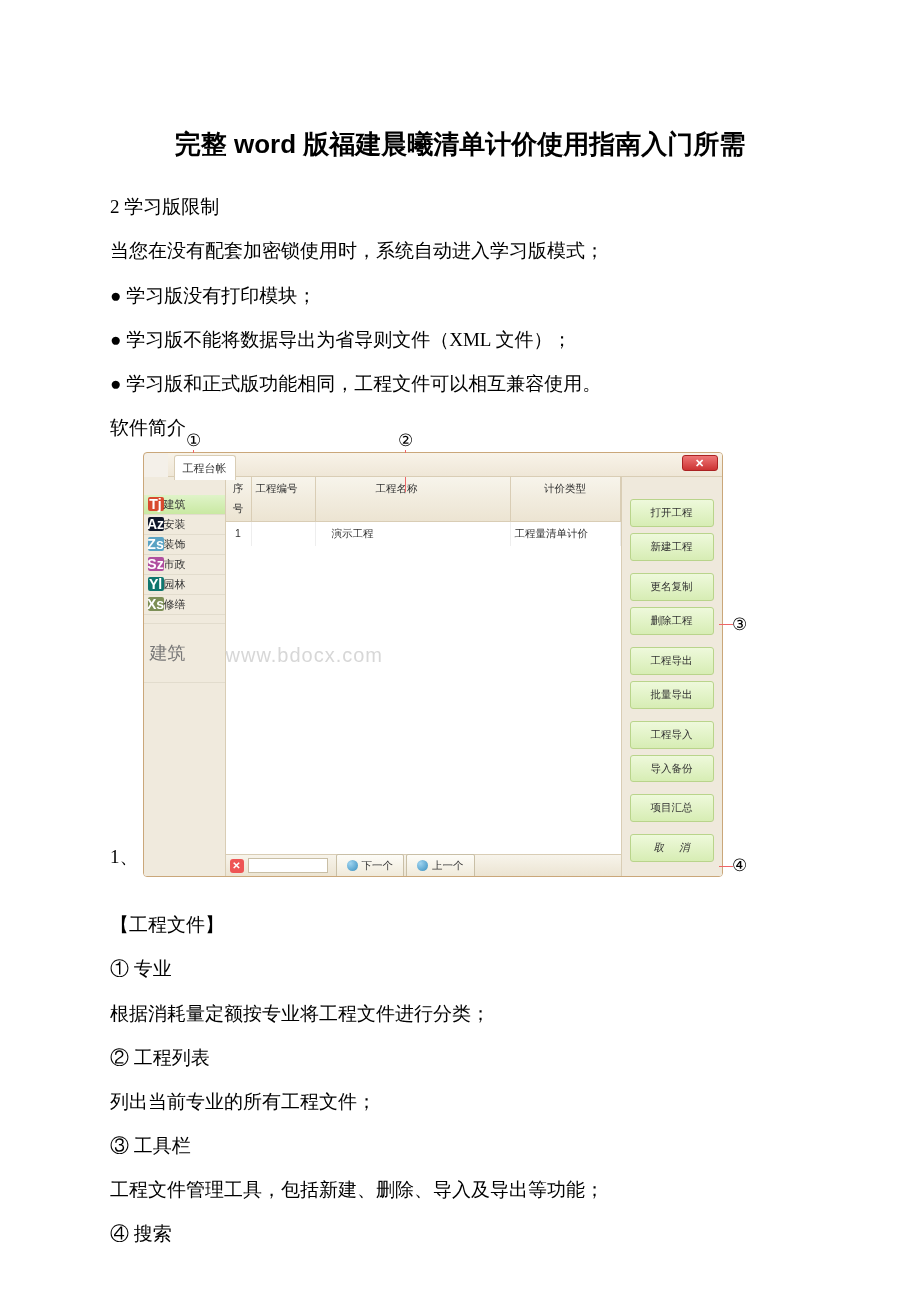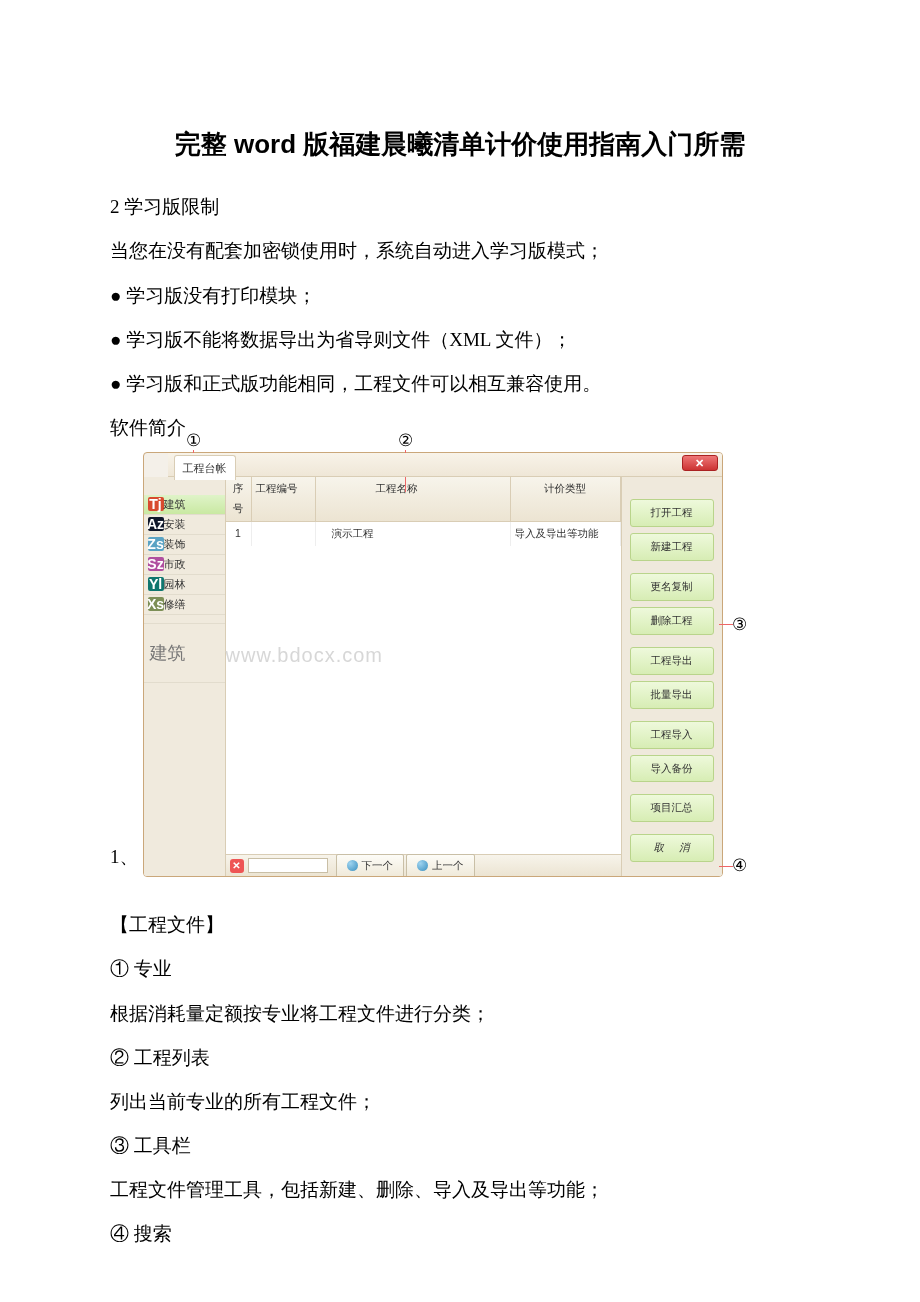--- a/index.html
+++ b/index.html
@@ -295,21 +295,21 @@
           <div class="grid-head">
             <div class="gh gh-seq">序号</div>
             <div class="gh gh-num">工程编号</div>
             <div class="gh gh-name">工程名称</div>
             <div class="gh gh-type">计价类型</div>
           </div>
           <div class="grid-row">
             <div class="gc gc-seq">1</div>
             <div class="gc gc-num"></div>
             <div class="gc gc-name">演示工程</div>
-            <div class="gc gc-type">导入及导出等功能</div>
+            <div class="gc gc-type">工程量清单计价</div>
           </div>
           <div class="grid-fill">
             <div class="watermark">www.bdocx.com</div>
           </div>
           <div class="grid-footer">
             <div class="del-ico">✕</div>
             <div class="search-field"></div>
             <div class="nav-btn">
               <span class="globe"></span>
               <span>下一个</span>

